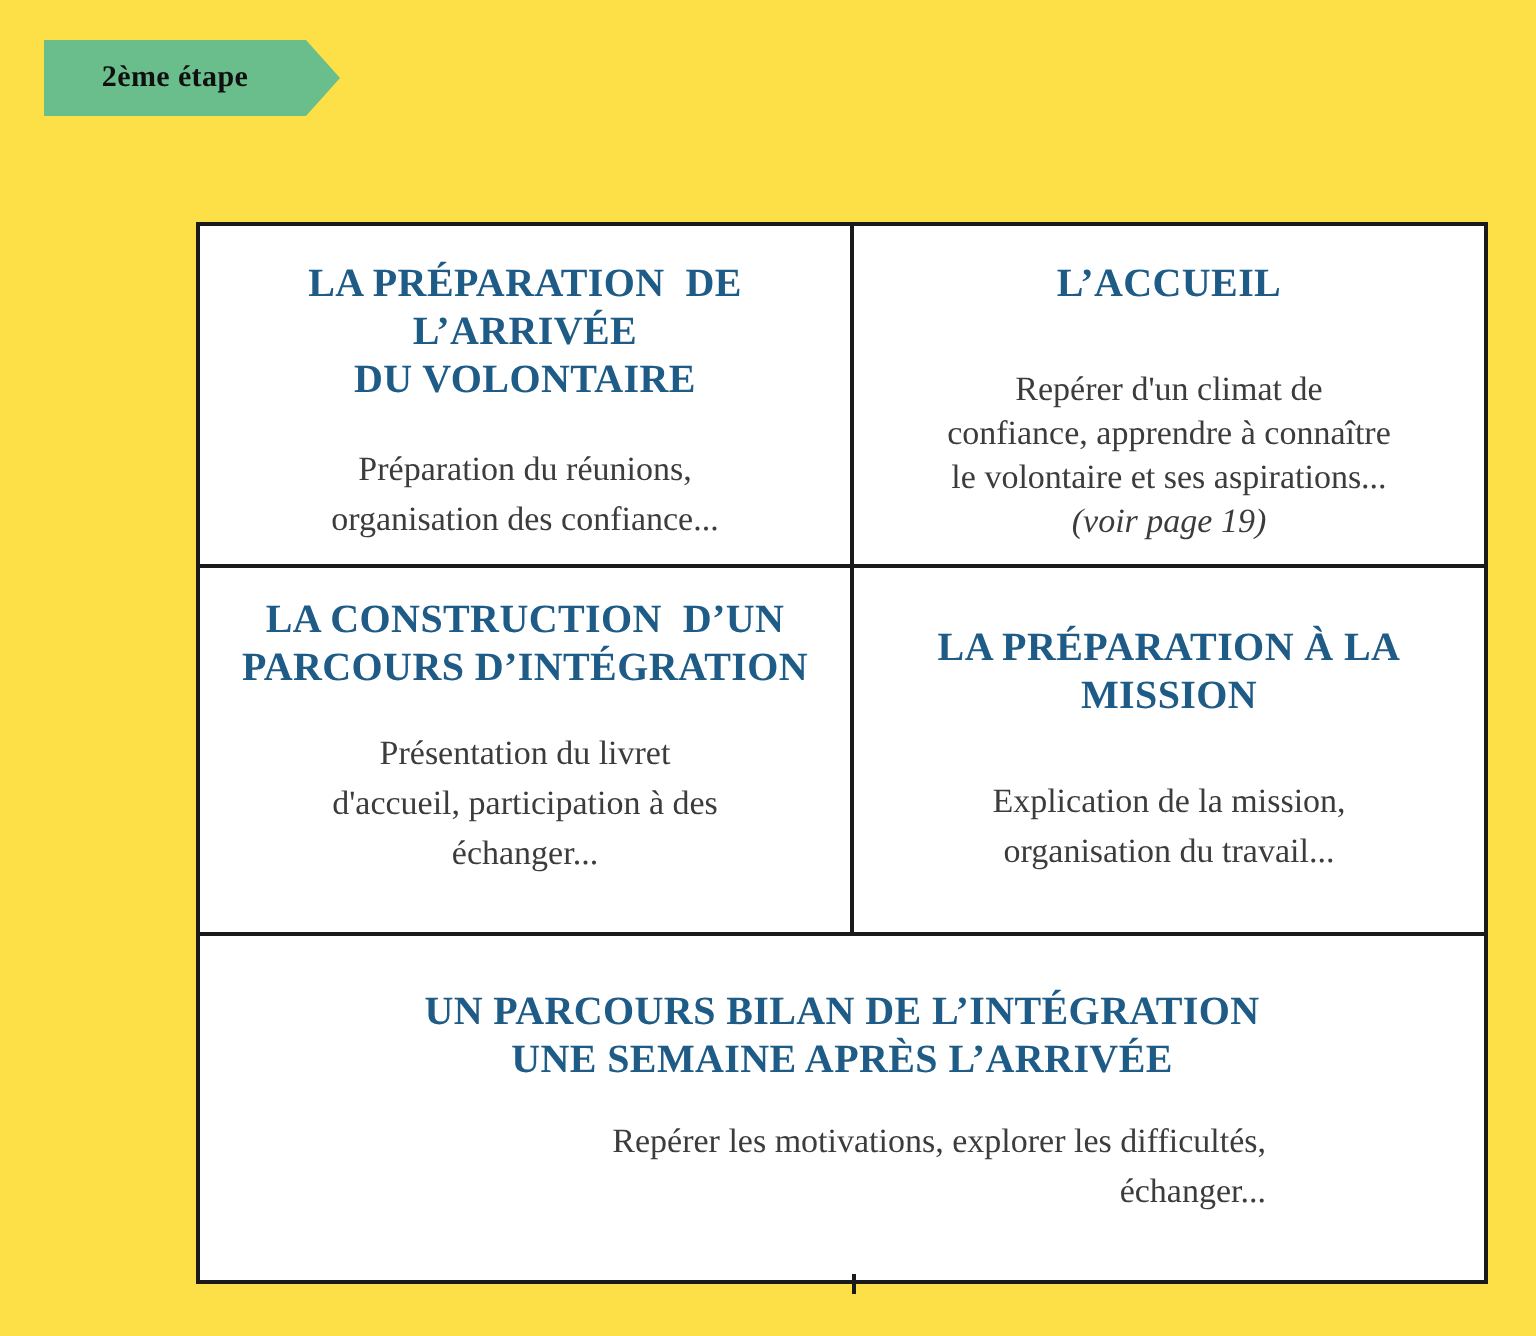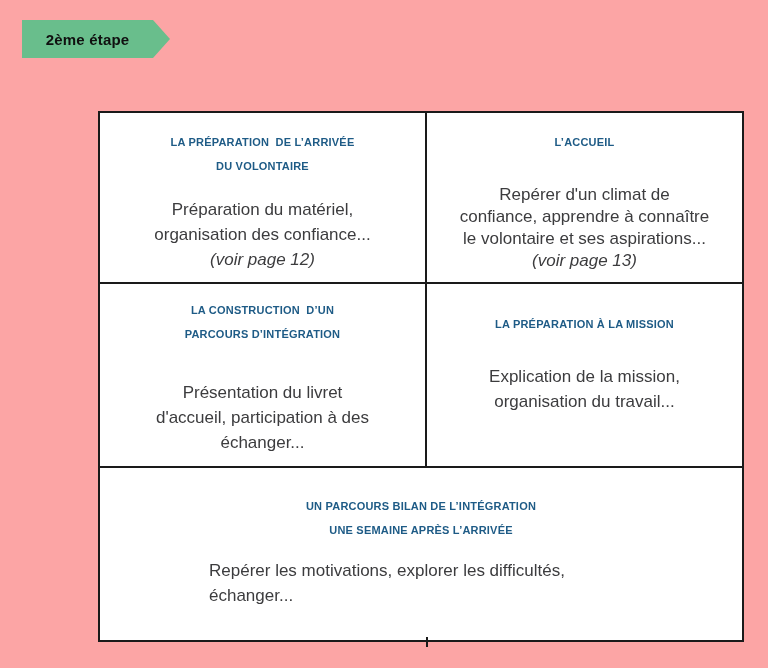--- a/index.html
+++ b/index.html
@@ -1,22 +1,22 @@
 <!DOCTYPE html>
 <html><head>
 <meta charset="utf-8">
 <style>
   html, body { margin: 0; padding: 0; background: #ffffff; }
   .page {
     position: relative;
     width: 768px;
     height: 668px;
-    background: #fca5a5;
+    background: #fde047;
     overflow: hidden;
-    font-family: Liberation Sans, sans-serif;
+    font-family: Liberation Serif, serif;
   }
 
   
   .badge { position: absolute; left: 22px; top: 20px; width: 148px; height: 38px; }
   .badge svg { display: block; }
   .badge-label {
     position: absolute; left: 0; top: 0; width: 131px; height: 38px;
     display: flex; align-items: center; justify-content: center;
     font-size: 15px; font-weight: 700; color: #101010; letter-spacing: 0.2px;
     white-space: pre-wrap;
@@ -31,35 +31,35 @@
     grid-template-rows: 171px 184px 1fr;
   }
   .cell {
     box-sizing: border-box; display: flex; flex-direction: column;
     align-items: center; text-align: center; overflow: hidden;
   }
   .br { border-right: 2px solid #1a1a1a; }
   .bb { border-bottom: 2px solid #1a1a1a; }
   .span2 { grid-column: 1 / span 2; }
 
-  .title { color: #1e5b86; font-weight: 700; font-size: 11px; line-height: 24px; letter-spacing: 0.2px; }
+  .title { color: #1e5b86; font-weight: 700; font-size: 20px; line-height: 24px; letter-spacing: 0.2px; }
   .body  { color: #3c3c3e; font-size: 17px; line-height: 25px; }
   .tline, .bline { white-space: pre-wrap; }
   .italic { font-style: italic; }
 
   .r1 { justify-content: space-between; padding: 17px 10px 10px; }
   .cell-accueil .body { line-height: 22px; }
 
   .r2l { padding: 14px 10px 4px; }
-  .r2l .body { margin-top: 34px; }
+  .r2l .body { margin-top: 18px; }
   .r2r { padding: 28px 10px 0; }
   .r2r .body { margin-top: 28px; }
 
   .r3 { padding: 26px 10px 0; }
-  .r3 .body { margin-top: 16px; width: 424px; text-align: left; }
+  .r3 .body { margin-top: 16px; width: 424px; text-align: right; }
 
   .tick { position: absolute; left: 426px; top: 637px; width: 2px; height: 10px; background: #1a1a1a; }
 </style>
 </head>
 <body>
 
 <div class="page">
 
   <div class="badge">
     <svg width="148" height="38" viewBox="0 0 148 38">
@@ -69,35 +69,34 @@
   </div>
 
   <div class="itable">
 
     <div class="cell r1 br bb">
       <div class="title">
         <div class="tline">LA PRÉPARATION  DE L’ARRIVÉE</div>
         <div class="tline">DU VOLONTAIRE</div>
       </div>
       <div class="body">
-        <div class="bline">Préparation du matériel,</div>
+        <div class="bline">Préparation du réunions,</div>
         <div class="bline">organisation des confiance...</div>
-        <div class="bline italic">(voir page 12)</div>
       </div>
     </div>
 
     <div class="cell r1 bb cell-accueil">
       <div class="title">
         <div class="tline">L’ACCUEIL</div>
       </div>
       <div class="body">
         <div class="bline">Repérer d'un climat de</div>
         <div class="bline">confiance, apprendre à connaître</div>
         <div class="bline">le volontaire et ses aspirations...</div>
-        <div class="bline italic">(voir page 13)</div>
+        <div class="bline italic">(voir page 19)</div>
       </div>
     </div>
 
     <div class="cell r2l br bb">
       <div class="title">
         <div class="tline">LA CONSTRUCTION  D’UN</div>
         <div class="tline">PARCOURS D’INTÉGRATION</div>
       </div>
       <div class="body">
         <div class="bline">Présentation du livret</div>

